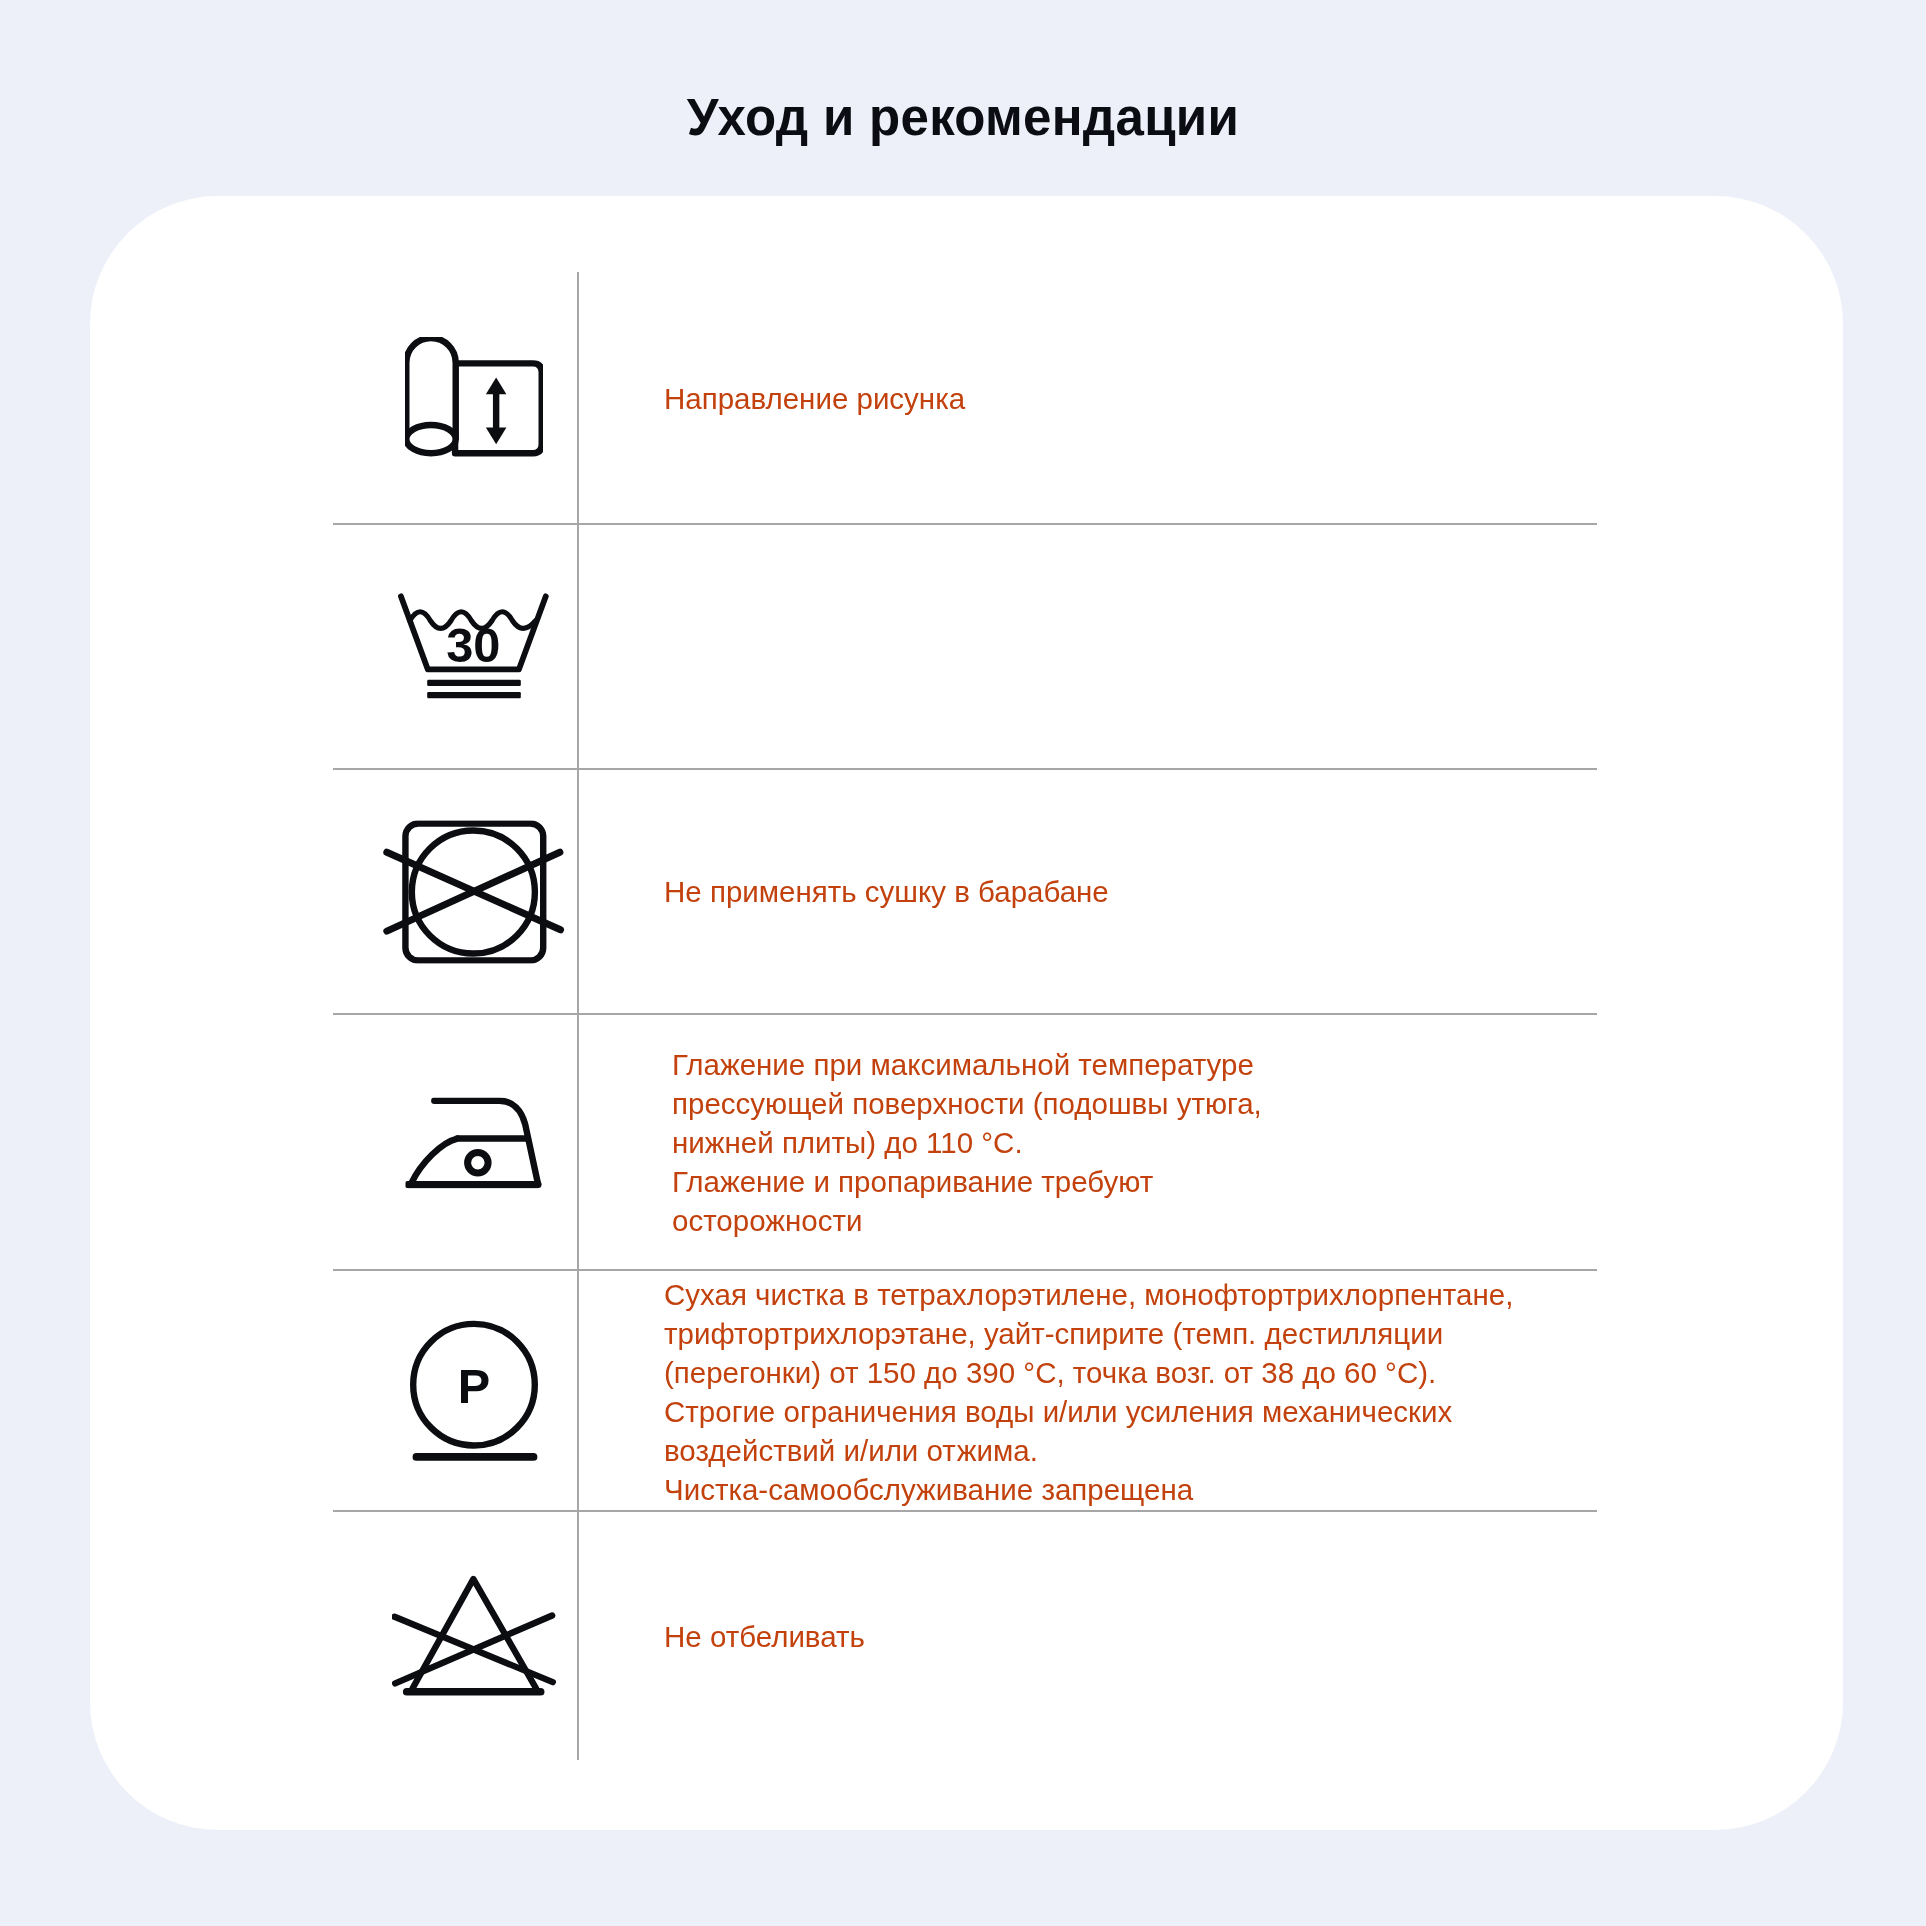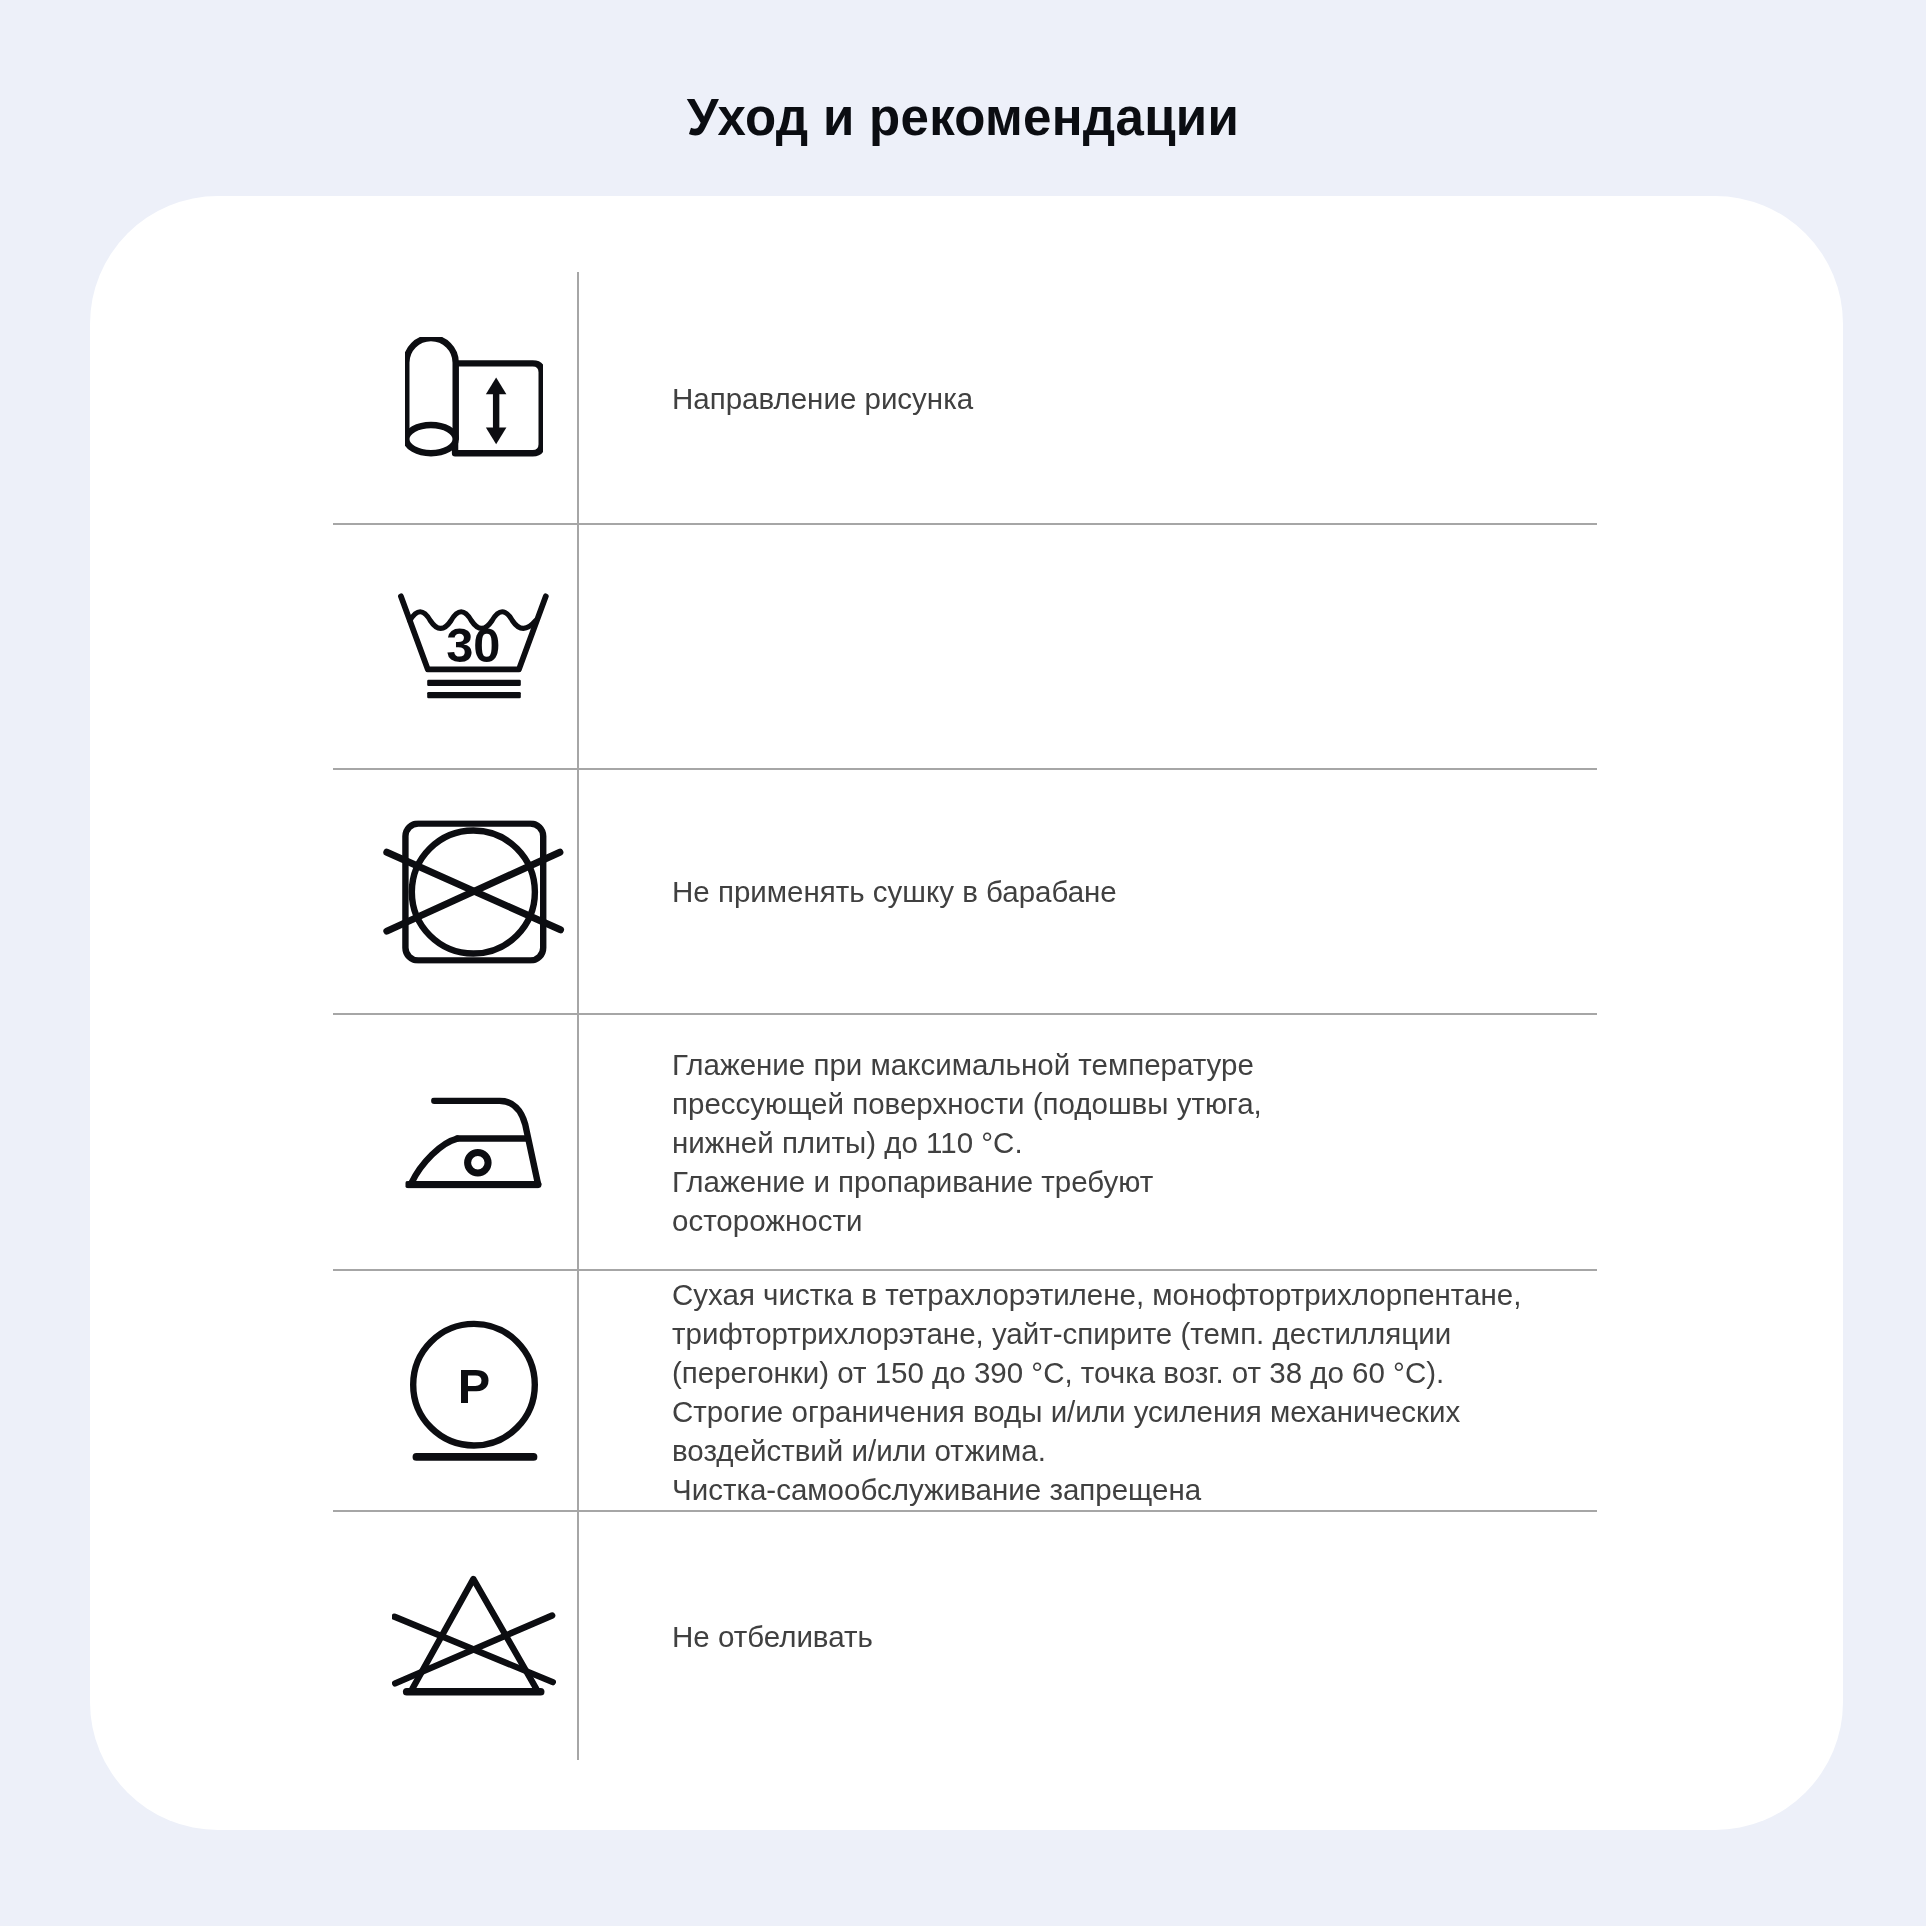--- a/index.html
+++ b/index.html
@@ -60,21 +60,21 @@
   .rows {
     position: absolute;
     top: 76px;
     left: 0;
     width: 100%;
   }
   .row { position: relative; display: flex; }
   .row-1 { height: 252px; }
   .row-2 { height: 245px; }
   .row-3 { height: 245px; }
-  .row-4 { height: 257px; }
+  .row-4 { height: 257px; gap: 8px; }
   .row-5 { height: 241px; }
   .row-6 { height: 248px; }
   .icon-cell {
     position: relative;
     width: 488px;
     flex: 0 0 488px;
     margin-left: 20px;
   }
   .icon-cell svg {
     position: absolute;
@@ -83,24 +83,24 @@
     transform: translate(-50%, -50%);
   }
   .text-cell {
     flex: 1 1 auto;
     display: flex;
     align-items: center;
     padding-left: 58px;
     padding-right: 193px;
   }
   .care-text {
-    margin: 16px;
+    margin: 8px;
     font-size: 29.5px;
     line-height: 39px;
-    color: #404040;
+    color: #c2410c;
     white-space: pre-line;
   }
   .ink { stroke: #0c0d11; fill: none; stroke-linecap: round; stroke-linejoin: round; }
   .ink-fill { fill: #0c0d11; stroke: none; }
   .paper { fill: #ffffff; }
   .badge-text {
     font-family: "Liberation Sans", sans-serif;
     font-weight: 700;
     fill: #0c0d11;
   }

